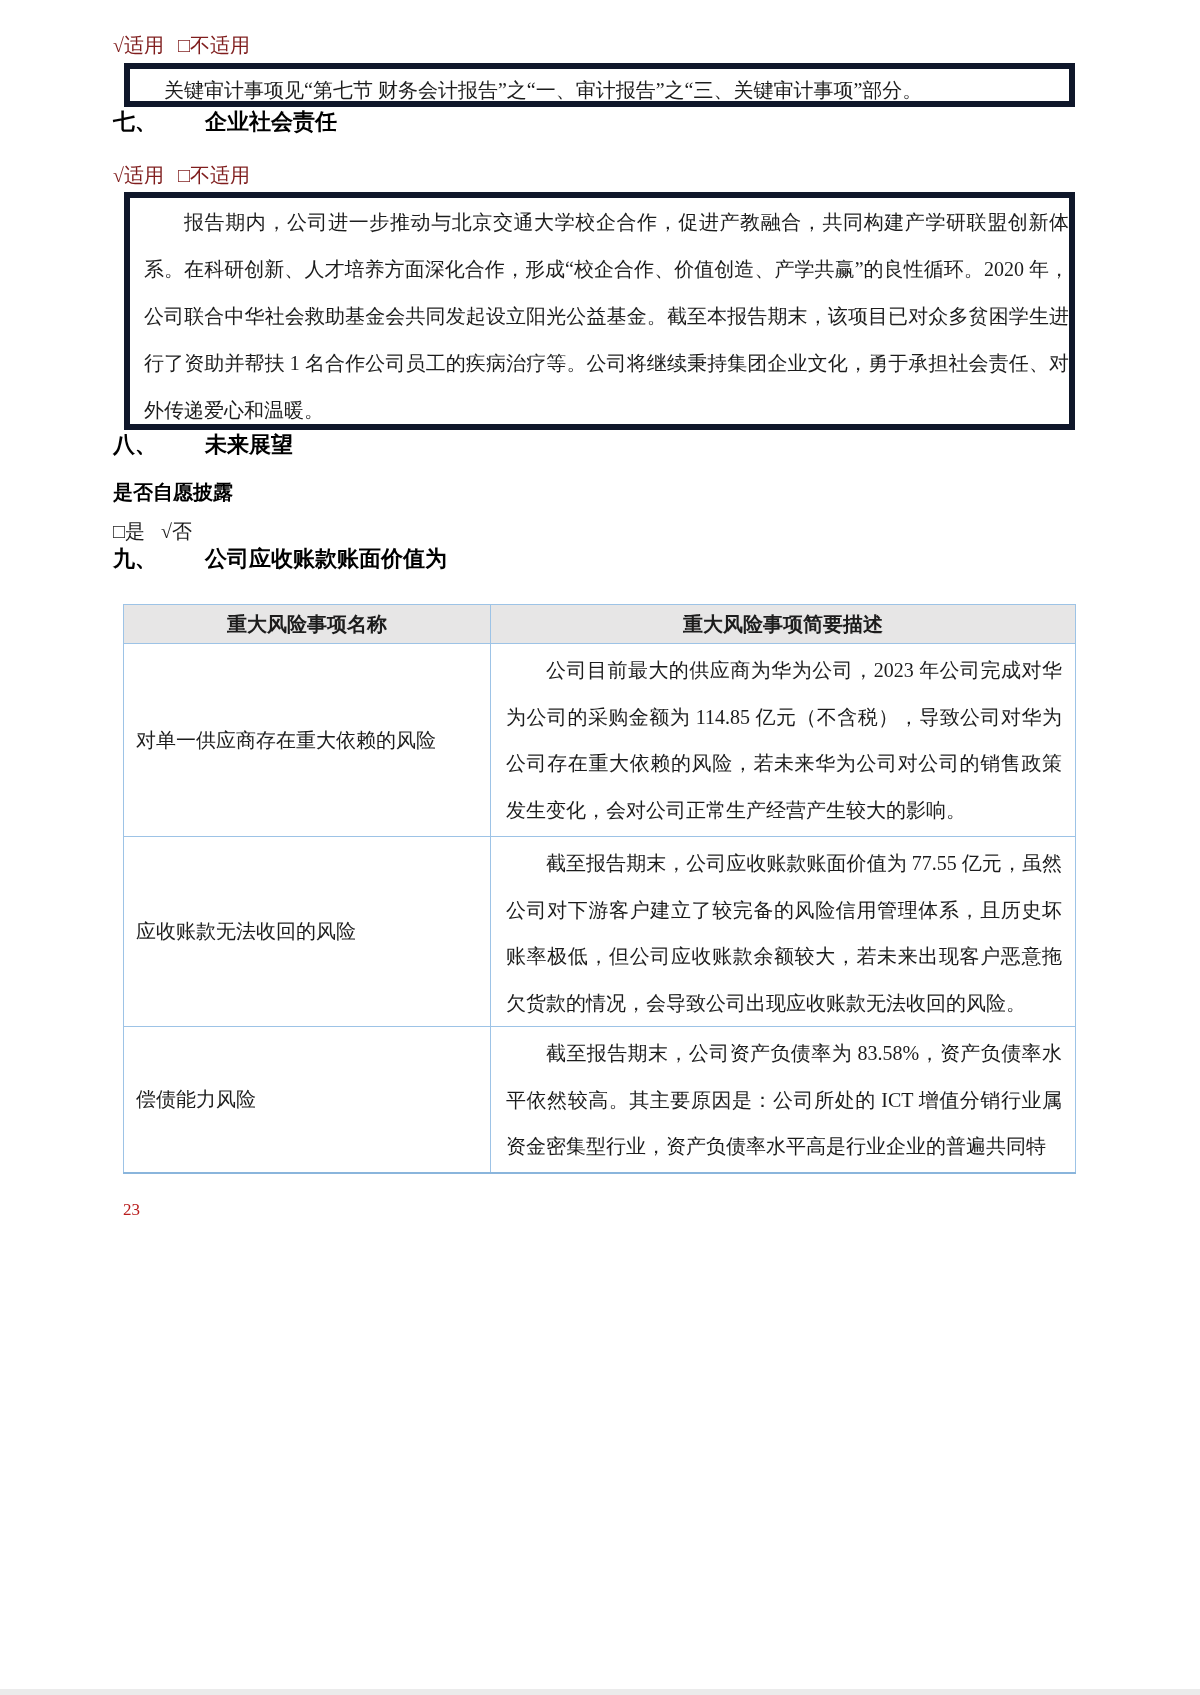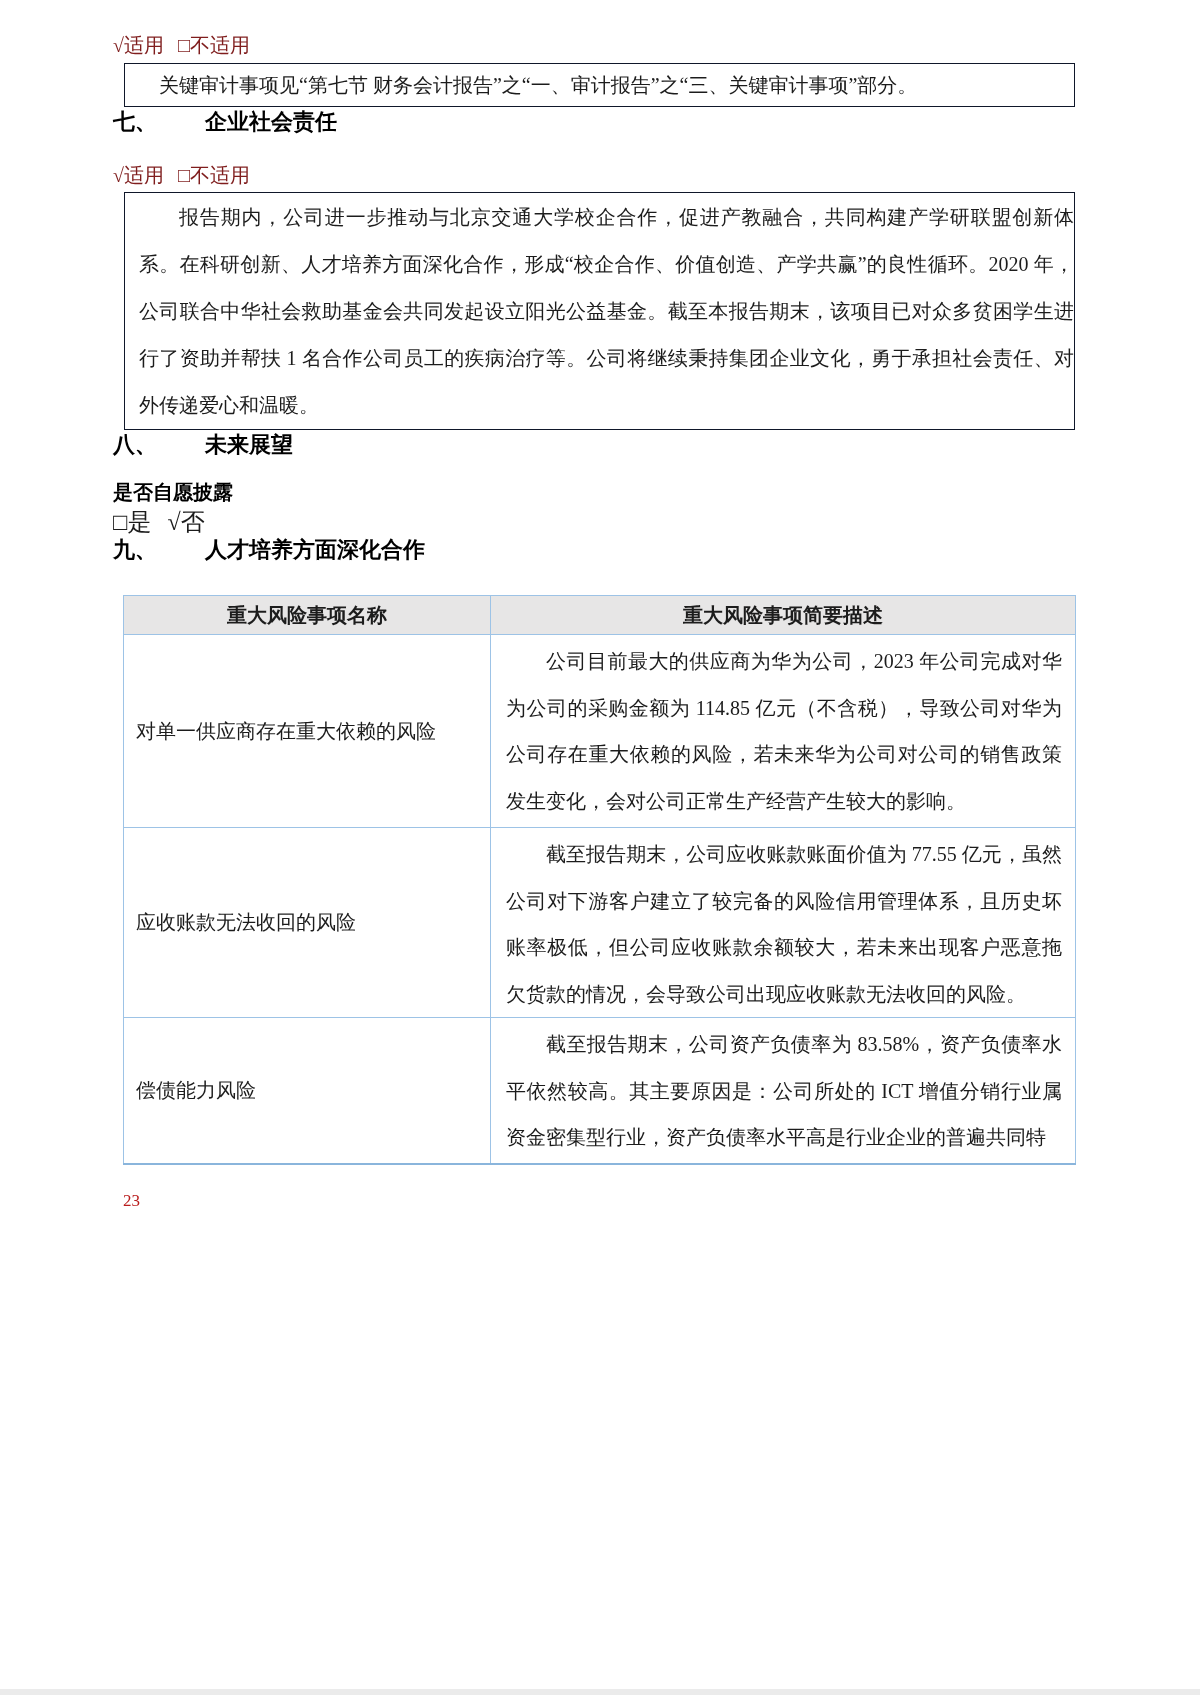--- a/index.html
+++ b/index.html
@@ -20,35 +20,35 @@
   }
   h2.first { padding-top:193px; }
   .hnum { display:inline-block; min-width:92px; }
 
   .applicability { font-size:20px; line-height:26px; margin-top:32px; color:#7f1d1d; }
   .applicability .opt { margin-right:14px; }
   .applicability.s7 { margin-top:25px; }
 
   .bluebox {
     box-sizing:border-box;
-    border:1px solid #0f172a;
+    border:6px solid #0f172a;
     margin-left:11px; width:951px;
     font-size:20px; color:#1c1c1c;
     background:#fff;
   }
   .box-single { margin-top:5px; height:44px; line-height:42px; padding:0 14px 0 34px; }
   .box-para { margin-top:4px; height:238px; padding:1px 0 0 14px; }
   .box-para p { margin:0; text-indent:2em; line-height:47px; text-align:justify; }
 
   .h-after-box { margin-top:62px; }
   .h7 { margin-top:65px; }
   .h9 { margin-top:22px; }
 
   .voluntary-label { margin-top:20px; font-size:20px; font-weight:bold; line-height:24px; color:#000; }
-  .voluntary-value { margin-top:5px; font-size:24px; line-height:26px; }
+  .voluntary-value { margin-top:14px; font-size:20px; line-height:26px; }
   .voluntary-value .opt { margin-right:16px; }
 
   table.risk-table {
     border-collapse:collapse; table-layout:fixed;
     margin:30px 0 0 10px; width:952px;
     font-size:20px; color:#1c1c1c;
   }
   .risk-table th, .risk-table td { border:1px solid #9DC3E6; padding:0; }
   .risk-table th {
     background:#E7E6E6; height:38px;
@@ -95,21 +95,21 @@
 
     <h2 class="sec-heading h-after-box">
       <span class="hnum">八、</span><span>未来展望</span>
     </h2>
     <div class="voluntary-label">是否自愿披露</div>
     <div class="voluntary-value">
       <span class="opt">□是</span><span class="opt">√否</span>
     </div>
 
     <h2 class="sec-heading h9">
-      <span class="hnum">九、</span><span>人才培养方面深化合作</span>
+      <span class="hnum">九、</span><span>公司应收账款账面价值为</span>
     </h2>
 
     <table class="risk-table">
       <colgroup>
         <col class="col-name">
         <col class="col-desc">
       </colgroup>
       <thead>
         <tr>
           <th>重大风险事项名称</th>

